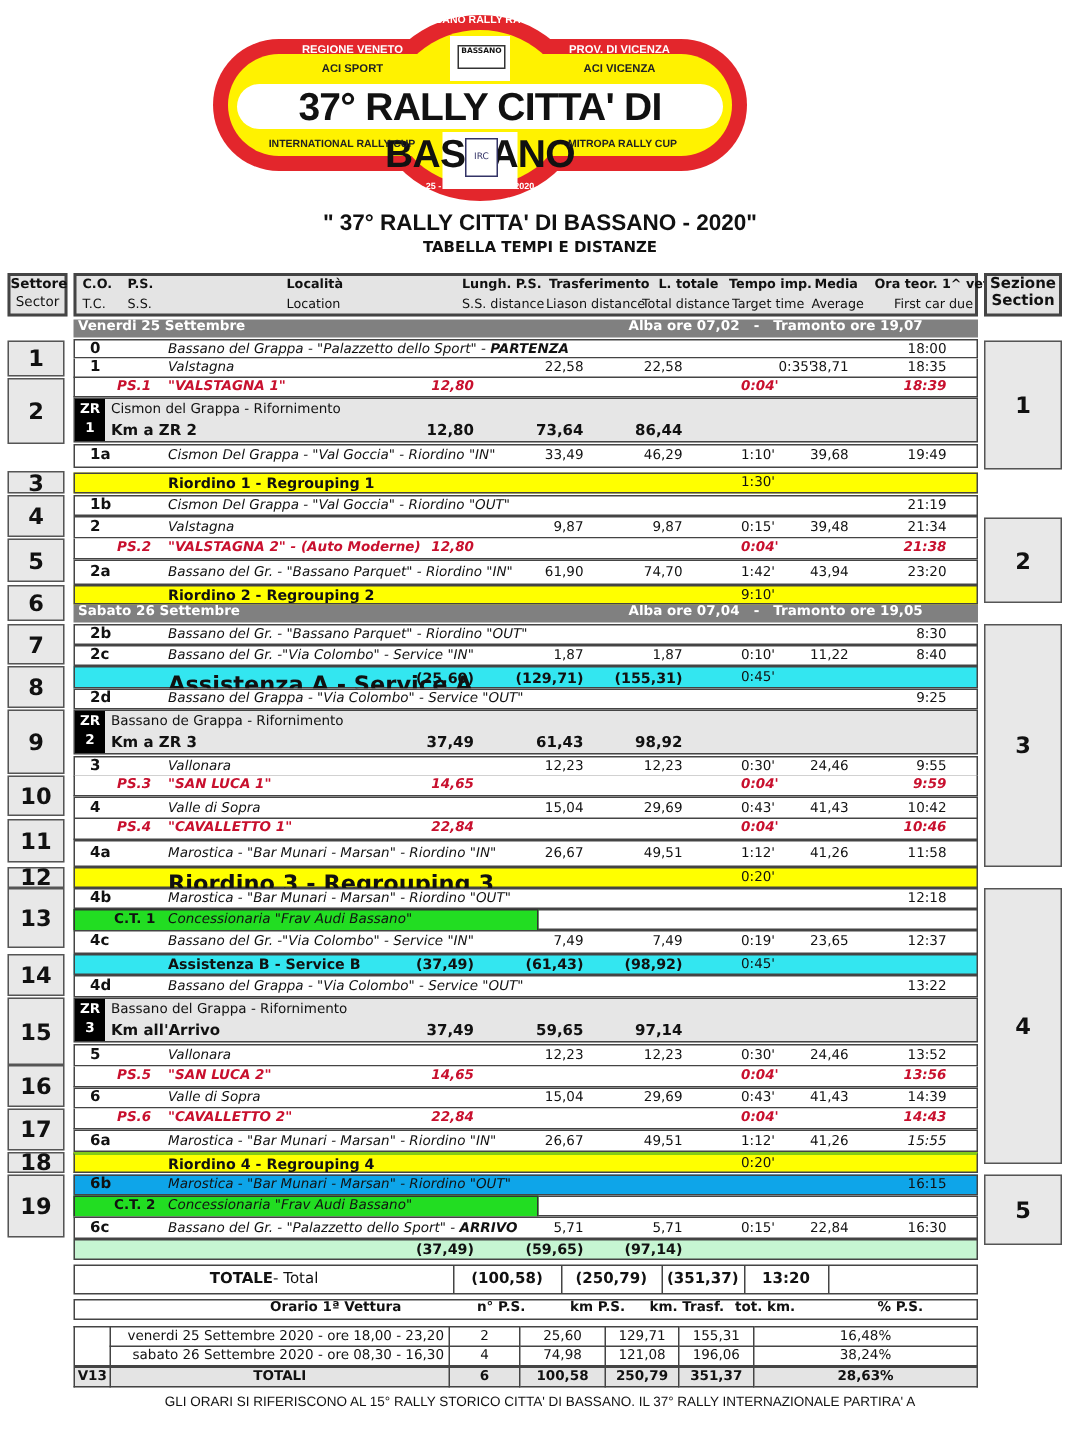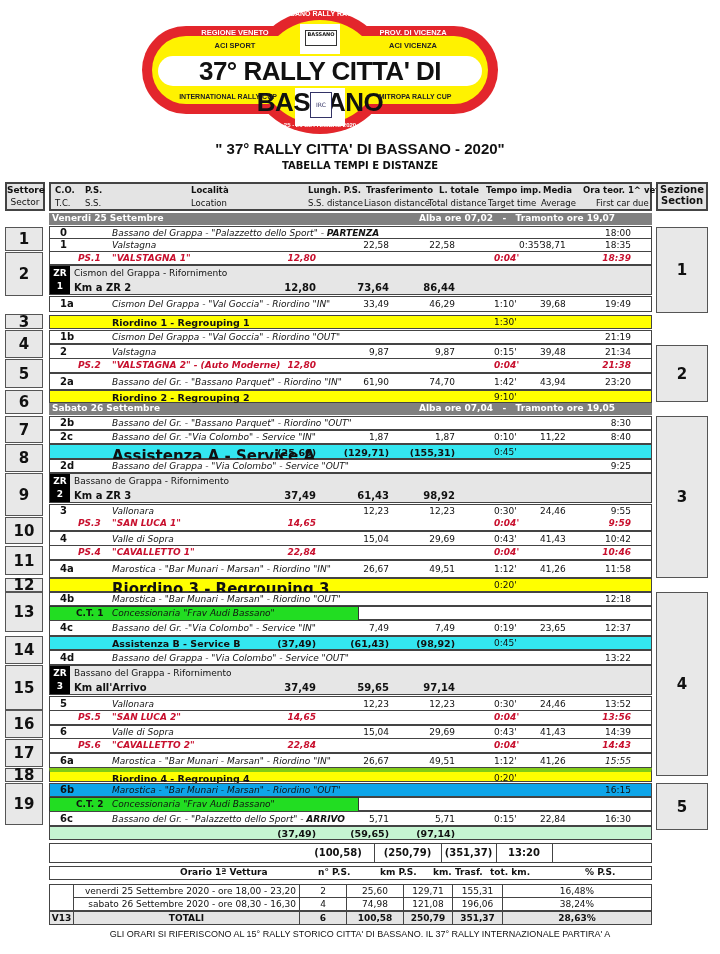--- a/index.html
+++ b/index.html
@@ -340,21 +340,21 @@
     </div>
     <div class="row" style="top:753px;height:15px;background:#fff;border-top:1px solid #444;">
       <div class="cell co" style="top:0.5px;">6a</div>
       <div class="cell" style="left:62px;top:1.5px;font-style:italic;"><span>Marostica  - "Bar Munari - Marsan" - Riordino "IN"</span></div>
       <div class="cell tras" style="top:1.5px;">26,67</div>
       <div class="cell ltot" style="top:1.5px;">49,51</div>
       <div class="cell tempo" style="top:1.5px;">1:12'</div>
       <div class="cell media" style="top:1.5px;">41,26</div>
       <div class="cell ora" style="top:1.5px;font-style:italic;">15:55</div>
     </div>
-    <div class="row" style="top:768px;height:14px;background:#ffff00;border-top:4px solid #84cc16;">
+    <div class="row" style="top:768px;height:14px;background:#ffff00;border-top:2px solid #84cc16;">
       <div class="cell" style="left:62px;top:1px;font-weight:bold;font-size:9.5px;"><span>Riordino 4 - Regrouping  4</span></div>
       <div class="cell tempo" style="top:1px;">0:20'</div>
     </div>
     <div class="row" style="top:783px;height:14px;background:#0ea5e9;border-top:1px solid #444;">
       <div class="cell co" style="top:0px;">6b</div>
       <div class="cell" style="left:62px;top:1px;font-style:italic;"><span>Marostica  - "Bar Munari - Marsan" - Riordino "OUT"</span></div>
       <div class="cell ora" style="top:1px;">16:15</div>
     </div>
     <div class="row" style="top:797px;height:14px;background:#fff;border-top:1px solid #444;">
       <div class="green" style="left:-1px;top:-1px;width:310px;height:15px;">
@@ -401,20 +401,21 @@
   </div>
 <div id="sections">
     <div class="sez" style="top:227px;height:86px;">1</div>
     <div class="sez" style="top:345px;height:57px;">2</div>
     <div class="sez" style="top:416px;height:162px;">3</div>
     <div class="sez" style="top:592px;height:184px;">4</div>
     <div class="sez" style="top:783px;height:47px;">5</div>
   </div>
 
 <div class="abs" style="left:49px;top:843px;width:603px;height:20px;border:1.5px solid #444;box-sizing:border-box;font-size:10px;">
+  <div class="abs" style="left:0;top:0;width:252px;height:100%;border-right:1px solid #444;text-align:center;line-height:17px;"><b>TOTALE</b><span>- Total</span></div>
   <div class="abs bold" style="left:252px;top:0;width:72px;height:100%;border-right:1px solid #444;text-align:center;line-height:17px;">(100,58)</div>
   <div class="abs bold" style="left:324px;top:0;width:67px;height:100%;border-right:1px solid #444;text-align:center;line-height:17px;">(250,79)</div>
   <div class="abs bold" style="left:391px;top:0;width:55px;height:100%;border-right:1px solid #444;text-align:center;line-height:17px;">(351,37)</div>
   <div class="abs bold" style="left:446px;top:0;width:56px;height:100%;border-right:1px solid #444;text-align:center;line-height:17px;">13:20</div>
 </div>
 
 <div class="abs" style="left:49px;top:866px;width:603px;height:14px;border:1.5px solid #444;box-sizing:border-box;font-size:9px;font-weight:bold;">
   <span class="abs" style="left:130px;top:0;">Orario 1ª Vettura</span>
   <span class="abs" style="left:268px;top:0;">n° P.S.</span>
   <span class="abs" style="left:330px;top:0;">km P.S.</span>

